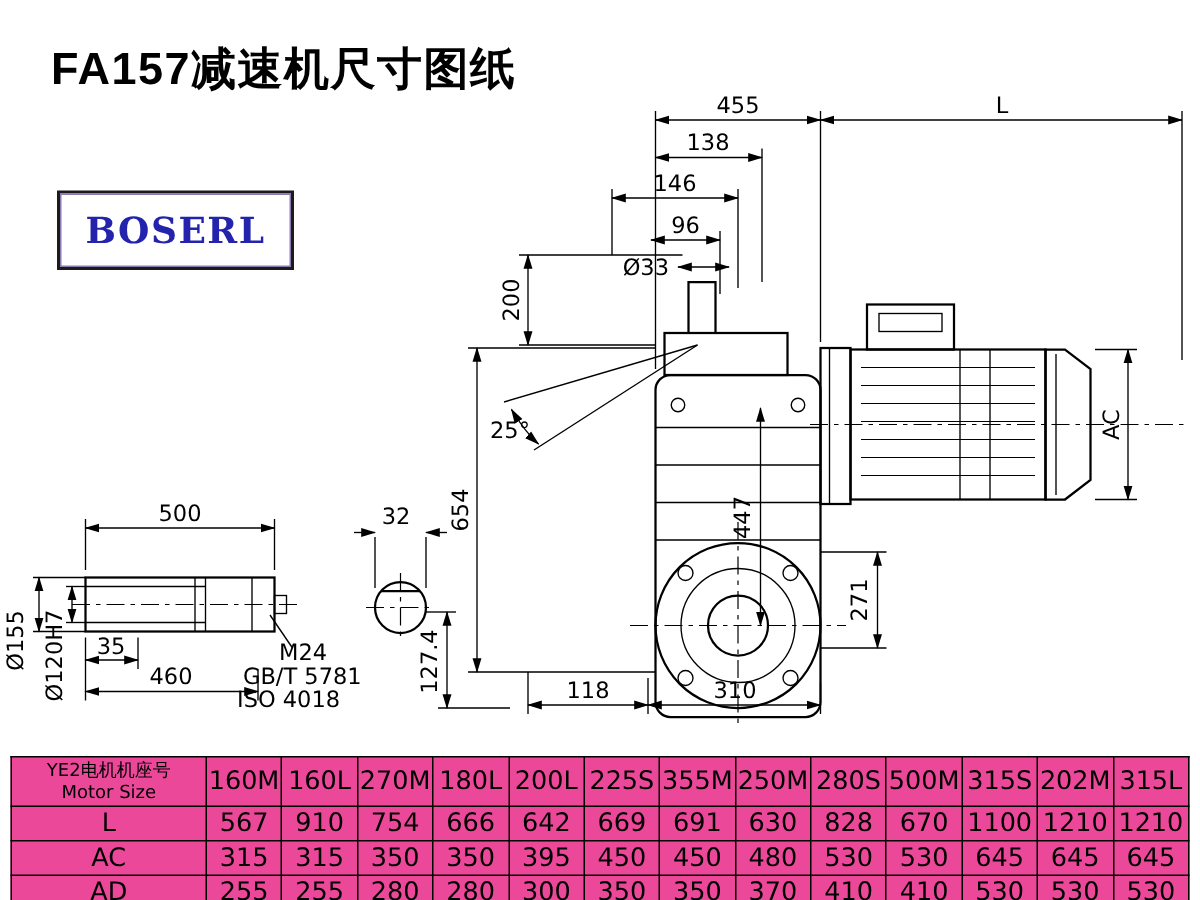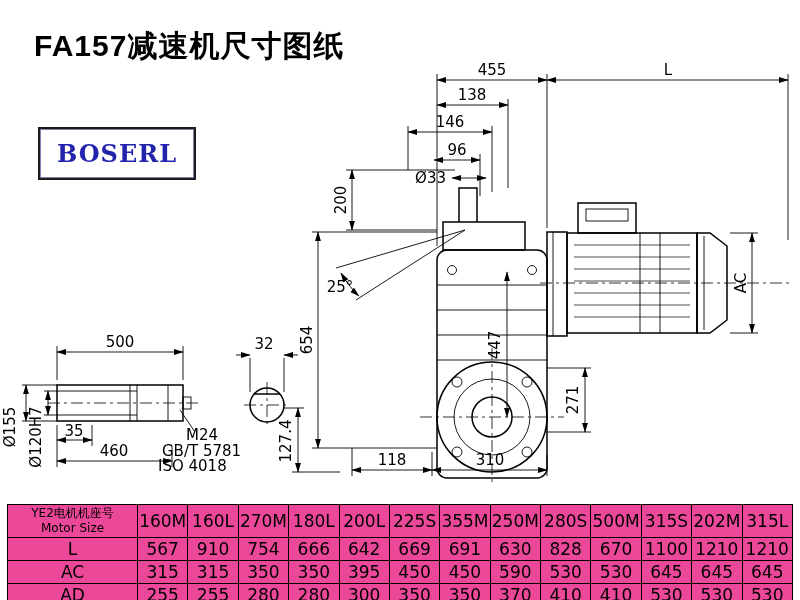--- a/index.html
+++ b/index.html
@@ -255,21 +255,21 @@
       </tr>
       <tr>
         <th>AC</th>
         <td>315</td>
         <td>315</td>
         <td>350</td>
         <td>350</td>
         <td>395</td>
         <td>450</td>
         <td>450</td>
-        <td>590</td>
+        <td>480</td>
         <td>530</td>
         <td>530</td>
         <td>645</td>
         <td>645</td>
         <td>645</td>
       </tr>
       <tr>
         <th>AD</th>
         <td>255</td>
         <td>255</td>

